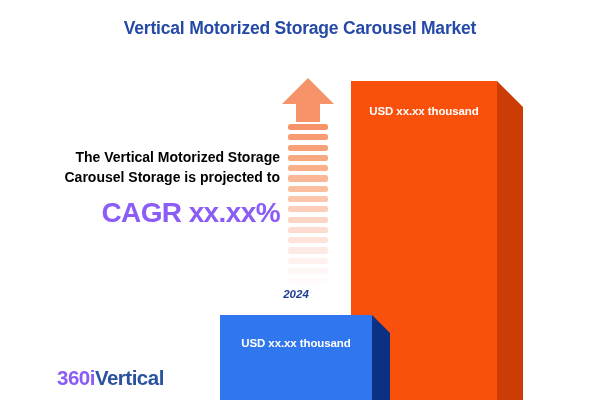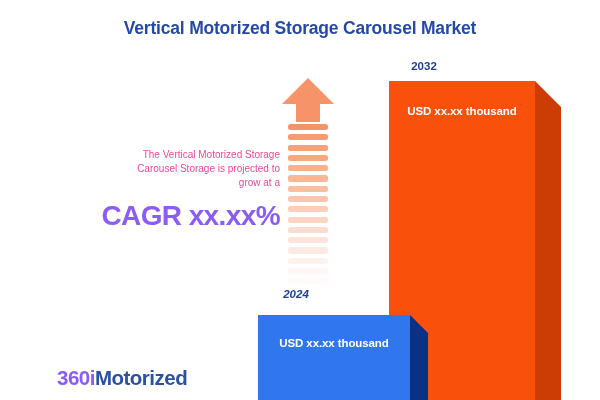--- a/index.html
+++ b/index.html
@@ -29,21 +29,21 @@
     width: 600px;
     text-align: center;
     font-size: 17.5px;
     font-weight: bold;
     color: #2549a6;
     letter-spacing: -0.2px;
     white-space: nowrap;
   }
 
   
-  .bar-group { position: absolute; margin-left: 38px; }
+  .bar-group { position: absolute; }
 
   
   #bar-2032 {
     left: 351px;
     top: 81px;
     width: 172px;
     height: 319px;
   }
   #bar-2032 .side {
     position: absolute;
@@ -159,23 +159,23 @@
 
   
   #statement {
     position: absolute;
     left: 22px;
     top: 148px;
     width: 258px;
     text-align: right;
   }
   #statement .line {
-    font-size: 10px;
-    font-weight: normal;
-    color: #ec4899;
+    font-size: 14px;
+    font-weight: bold;
+    color: #000000;
     line-height: 1.42;
   }
   #cagr-value {
     margin-top: 11px;
     font-size: 28px;
     font-weight: bold;
     color: #8b5cf6;
     letter-spacing: -0.6px;
     line-height: 1;
   }
@@ -197,21 +197,20 @@
 
 <div id="infographic">
 
   <div class="chart-title">Vertical Motorized Storage Carousel Market</div>
 
   <div class="bar-group" id="bar-2032">
     <div class="side"></div>
     <div class="front"></div>
     <div class="bar-label">USD xx.xx thousand</div>
   </div>
-  <div id="label-2032">2032</div>
 
   <div id="growth-arrow">
     <div class="arrow-head">
       <svg width="52" height="44" viewBox="0 0 52 44" xmlns="http://www.w3.org/2000/svg">
         <path d="M26 0 L52 26 L38 26 L38 44 L14 44 L14 26 L0 26 Z" fill="#f79368"></path>
       </svg>
     </div>
     <div class="arrow-segments">
         <div class="seg" style="background: rgb(247, 147, 104);"></div>
         <div class="seg" style="background: rgb(248, 154, 114);"></div>
@@ -235,19 +234,18 @@
   <div class="bar-group" id="bar-2024">
     <div class="side"></div>
     <div class="front"></div>
     <div class="bar-label">USD xx.xx thousand</div>
   </div>
   <div id="label-2024">2024</div>
 
   <div id="statement">
     <div class="line">The Vertical Motorized Storage</div>
     <div class="line">Carousel Storage is projected to</div>
-    <div class="line">grow at a</div>
     <div id="cagr-value">CAGR xx.xx%</div>
   </div>
 
-  <div id="logo"><span class="logo-360i">360i</span><span class="logo-research">Motorized</span></div>
+  <div id="logo"><span class="logo-360i">360i</span><span class="logo-research">Vertical</span></div>
 
 </div>
 
 </body></html>

